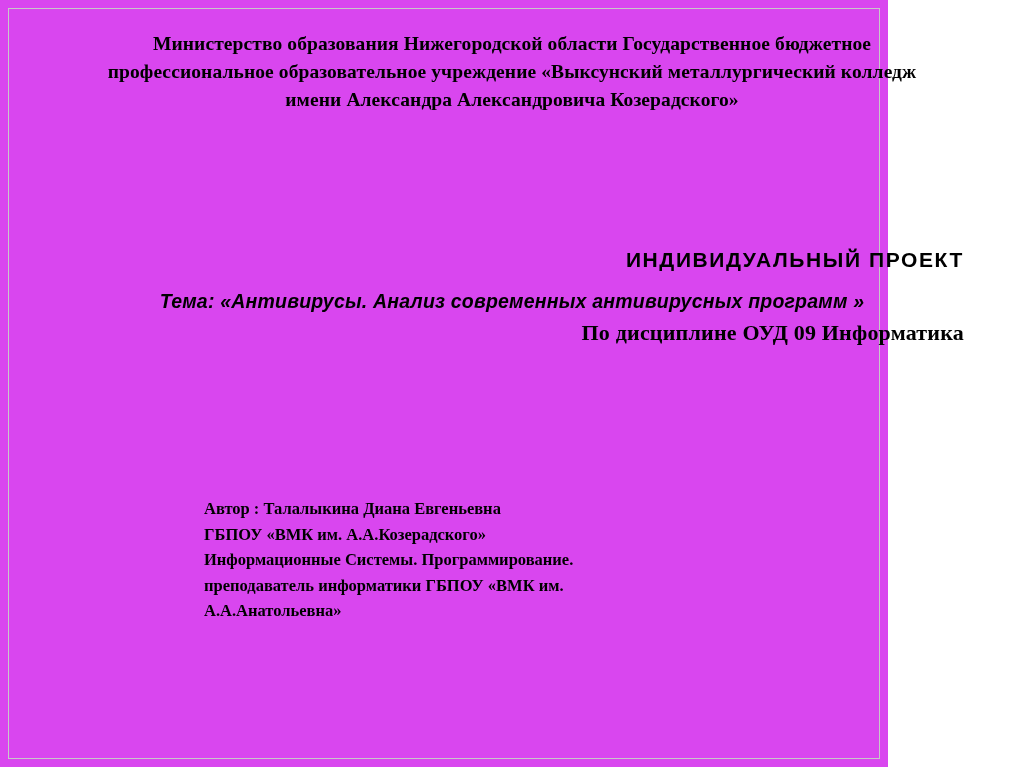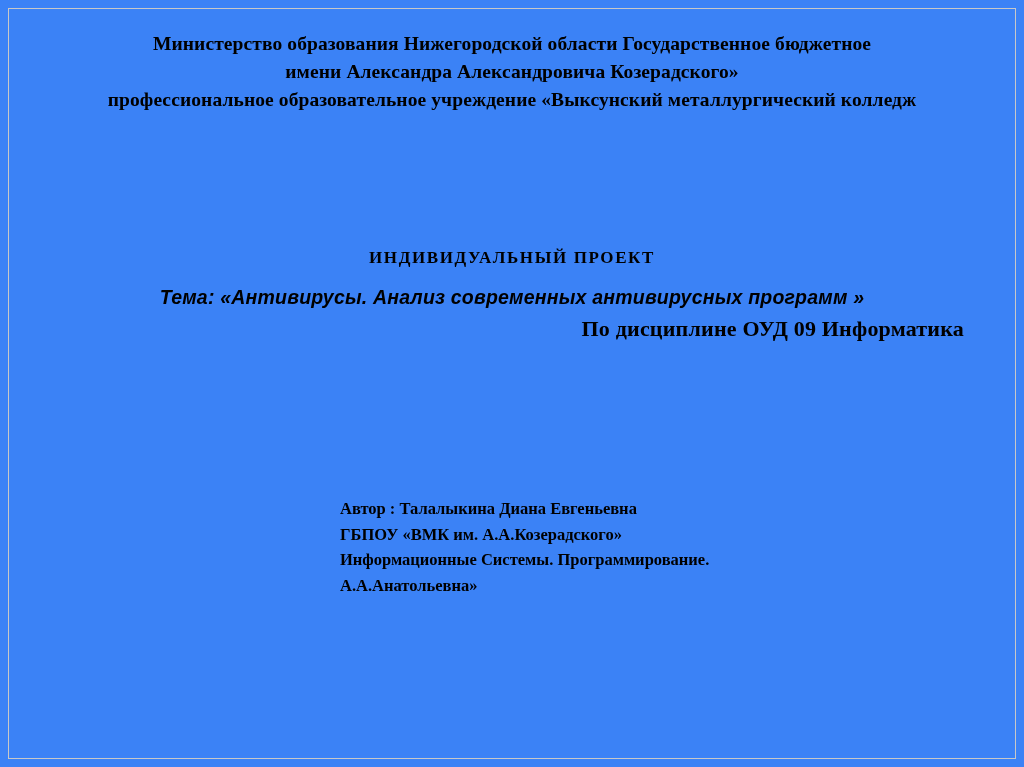--- a/index.html
+++ b/index.html
@@ -9,23 +9,23 @@
   }
   body {
     width: 1024px;
     height: 767px;
     font-family: "Liberation Serif", serif;
     color: #000000;
     overflow: hidden;
   }
   .slide {
     position: relative;
-    width: 1024px;
+    width: 888px;
     height: 767px;
-    background: #3b82f6;
+    background: #d946ef;
     box-sizing: border-box;
   }
   .slide-border {
     position: absolute;
     left: 8px;
     top: 8px;
     right: 8px;
     bottom: 8px;
     border: 1px solid #c8c8c8;
     pointer-events: none;
@@ -48,25 +48,26 @@
   }
 
   .title-block {
     position: absolute;
     left: 60px;
     top: 248px;
     width: 904px;
     text-align: center;
   }
   .main-title {
-    font-family: Liberation Serif, serif;
+    font-family: Liberation Sans, sans-serif;
     font-weight: bold;
-    font-size: 17px;
+    font-size: 21px;
     letter-spacing: 1.6px;
     color: #000000;
+    text-align: right;
   }
   .theme-line {
     margin-top: 18px;
     font-family: "Liberation Sans", sans-serif;
     font-weight: bold;
     font-style: italic;
     font-size: 19.5px;
     letter-spacing: 0.2px;
     color: #000000;
   }
@@ -96,30 +97,31 @@
 </style>
 </head>
 <body>
 
 <div class="slide">
 
   <div class="slide-border"></div>
 
   <div class="header-block">
     <div class="header-line">Министерство образования Нижегородской области Государственное бюджетное</div>
+    <div class="header-line">профессиональное образовательное учреждение «Выксунский металлургический колледж</div>
     <div class="header-line">имени Александра Александровича Козерадского»</div>
-    <div class="header-line">профессиональное образовательное учреждение «Выксунский металлургический колледж</div>
   </div>
 
   <div class="title-block">
     <div class="main-title">ИНДИВИДУАЛЬНЫЙ ПРОЕКТ</div>
     <div class="theme-line">Тема: «Антивирусы. Анализ современных антивирусных программ »</div>
     <div class="discipline-line">По дисциплине ОУД 09 Информатика</div>
   </div>
 
   <div class="author-block">
     <div class="author-line">Автор : Талалыкина Диана Евгеньевна</div>
     <div class="author-line">ГБПОУ «ВМК им. А.А.Козерадского»</div>
     <div class="author-line">Информационные Системы. Программирование.</div>
+    <div class="author-line">преподаватель информатики ГБПОУ «ВМК им.</div>
     <div class="author-line">А.А.Анатольевна»</div>
   </div>
 
 </div>
 
 </body></html>

